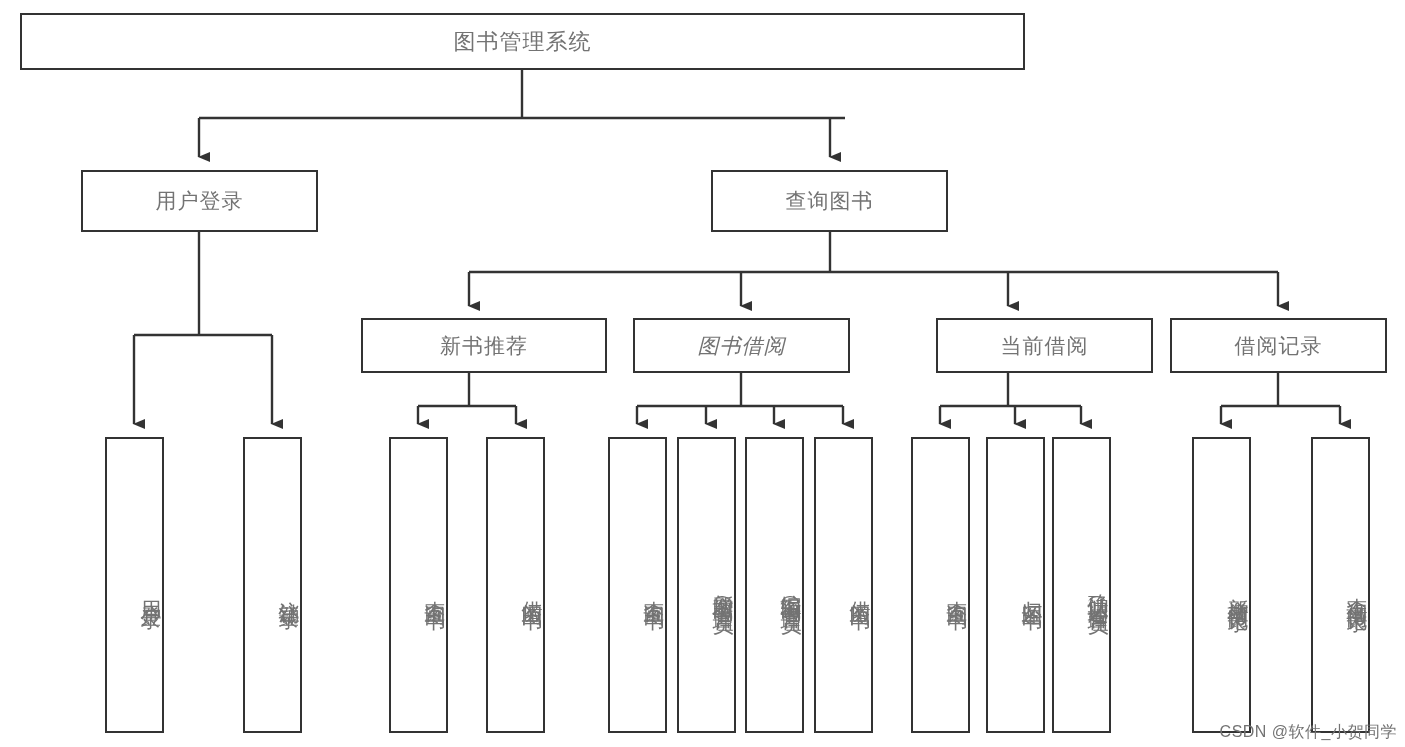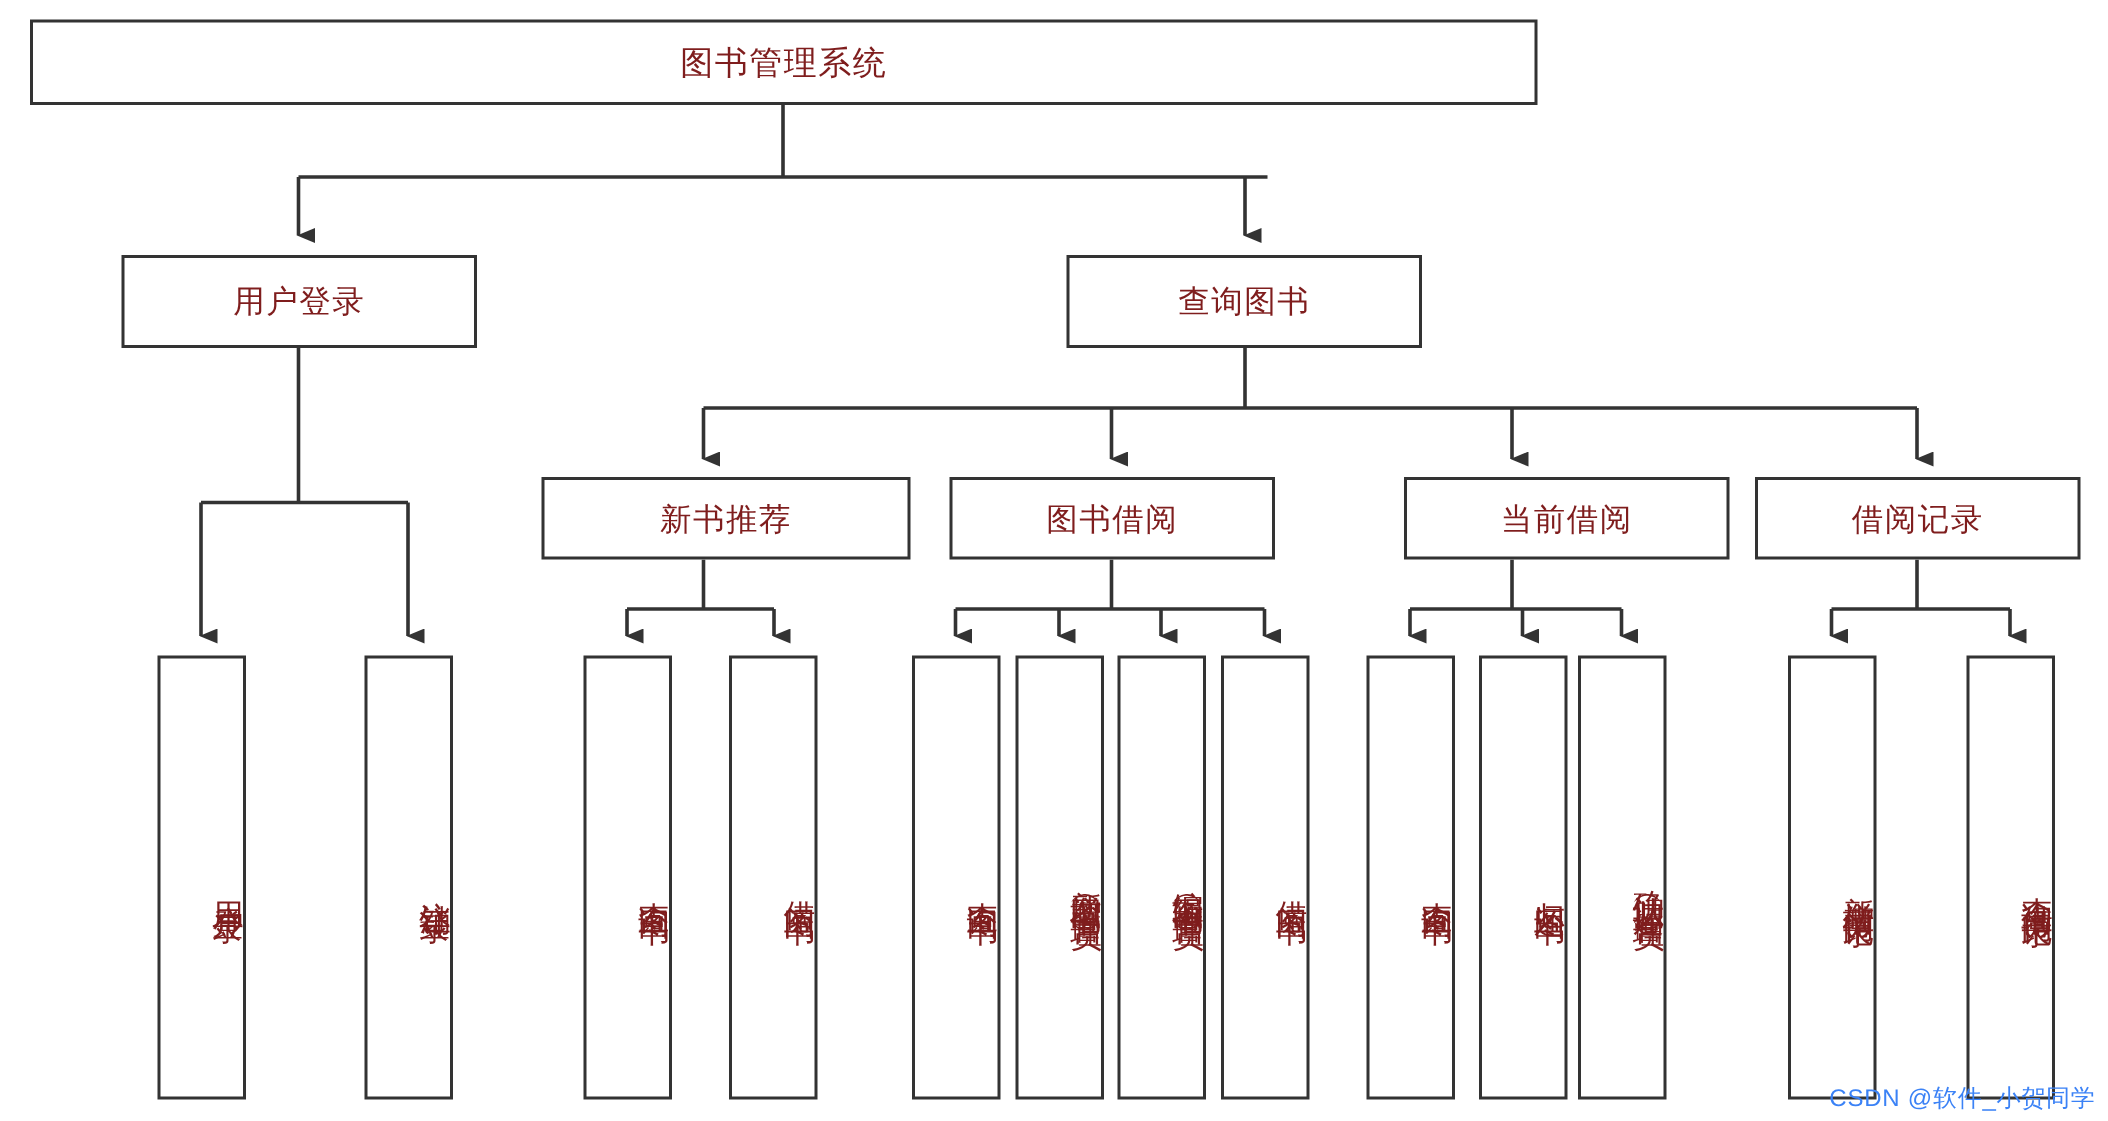--- a/index.html
+++ b/index.html
@@ -2,28 +2,28 @@
 <html><head>
 <meta charset="utf-8">
 <style>
   html,body{margin:0;padding:0;background:#ffffff;}
   body{width:1405px;height:747px;overflow:hidden;
        font-family:"Liberation Sans","DejaVu Sans",sans-serif;}
   #stage{position:relative;width:1405px;height:747px;background:#fff;}
   #wires{position:absolute;left:0;top:0;width:1405px;height:747px;}
   .node{position:absolute;box-sizing:border-box;background:#ffffff;
         border:2px solid #333333;display:flex;align-items:center;
-        justify-content:center;color:#7f1d1d;}
+        justify-content:center;color:#737373;}
   .node.h{font-size:21px;letter-spacing:1px;}
   .node.v{writing-mode:vertical-rl;text-orientation:upright;
           font-size:21px;letter-spacing:3px;line-height:1;padding-top:10px;
           align-items:flex-start;justify-content:center;}
   .node.root{font-size:22px;}
   #watermark{position:absolute;right:8px;bottom:4px;font-size:16px;
-             color:#3b82f6;white-space:nowrap;letter-spacing:.5px;}
+             color:#737373;white-space:nowrap;letter-spacing:.5px;}
 </style>
 </head>
 <body>
 
 <div id="stage">
 
   <svg id="wires" viewBox="0 0 1405 747" xmlns="http://www.w3.org/2000/svg">
     <defs>
       <marker id="arw" markerWidth="10" markerHeight="12" refX="5" refY="11" orient="auto" markerUnits="userSpaceOnUse">
         <path d="M0,0 L10,0 L5,12 Z" fill="#333333"></path>
@@ -72,21 +72,21 @@
       <path d="M1340,406 L1340,424" marker-end="url(#arw)"></path>
     </g>
   </svg>
 
   <div class="node h root" style="left:20px;top:13px;width:1005px;height:57px;">图书管理系统</div>
 
   <div class="node h" style="left:81px;top:170px;width:237px;height:62px;">用户登录</div>
   <div class="node h" style="left:711px;top:170px;width:237px;height:62px;">查询图书</div>
 
   <div class="node h" style="left:361px;top:318px;width:246px;height:55px;">新书推荐</div>
-  <div class="node h" style="left:633px;top:318px;width:217px;height:55px;">图书借阅</div>
+  <div class="node h" style="left:633px;top:318px;width:217px;height:55px;font-style:italic;">图书借阅</div>
   <div class="node h" style="left:936px;top:318px;width:217px;height:55px;">当前借阅</div>
   <div class="node h" style="left:1170px;top:318px;width:217px;height:55px;">借阅记录</div>
 
   <div class="node v" style="left:105px;top:437px;width:59px;height:296px;">用户登录</div>
   <div class="node v" style="left:243px;top:437px;width:59px;height:296px;">注销登录</div>
   <div class="node v" style="left:389px;top:437px;width:59px;height:296px;">查询图书</div>
   <div class="node v" style="left:486px;top:437px;width:59px;height:296px;">借阅图书</div>
   <div class="node v" style="left:608px;top:437px;width:59px;height:296px;">查询图书</div>
   <div class="node v" style="left:677px;top:437px;width:59px;height:296px;">新增图书（管理员）</div>
   <div class="node v" style="left:745px;top:437px;width:59px;height:296px;">编辑图书（管理员）</div>

